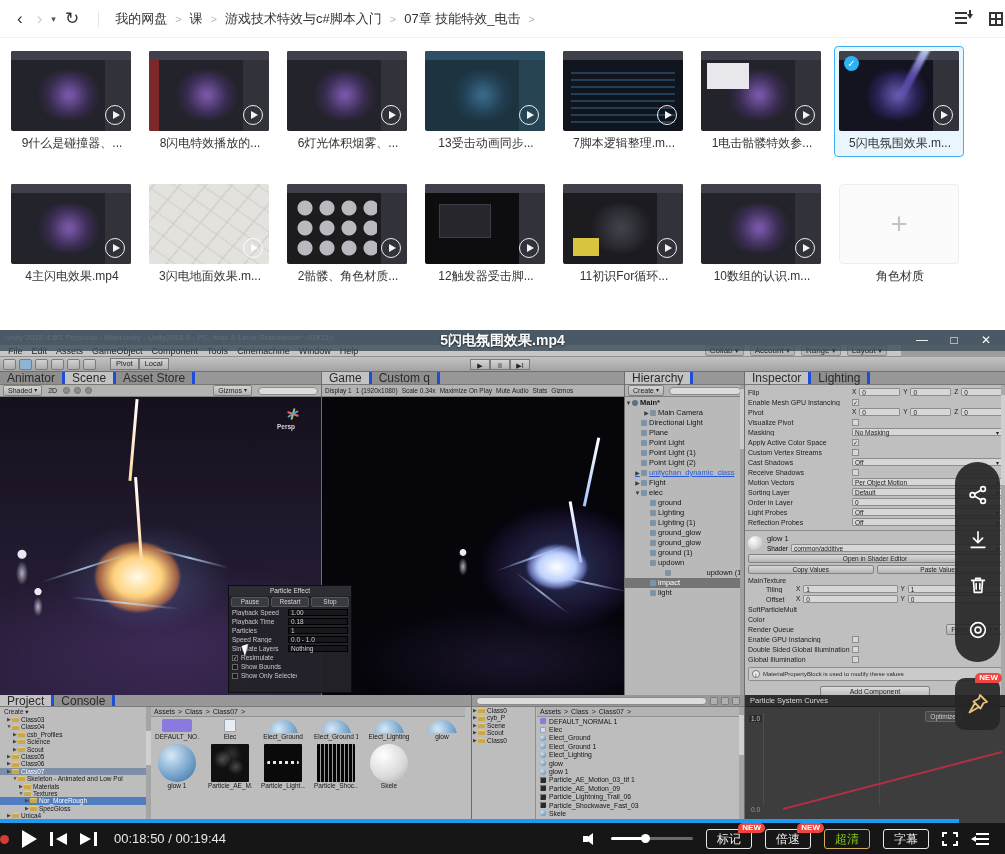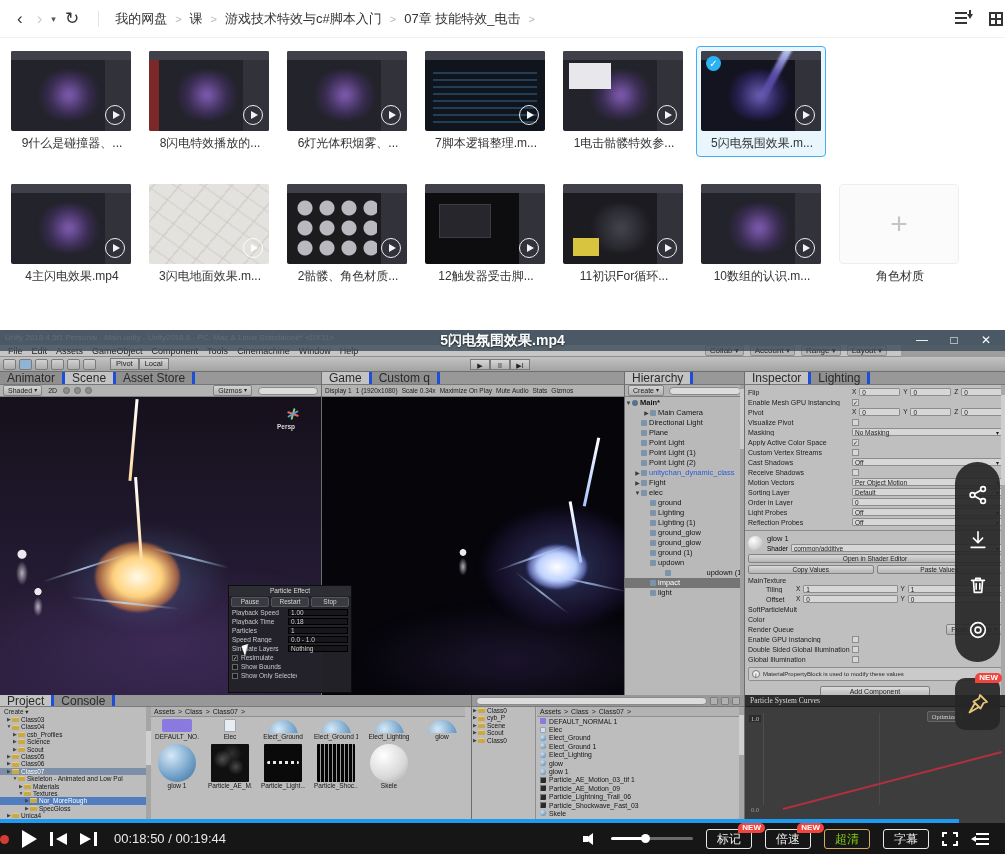--- a/index.html
+++ b/index.html
@@ -152,21 +152,21 @@
   .bolt.blue{background:linear-gradient(#fff,#a8c4ff);}
 
   .u-hier{position:absolute;left:625px;top:0;width:120px;height:323px;background:#b9b9b9;
     border-right:1px solid #6d6d6d;}
   .h-tree{font-size:7.5px;color:#141414;padding-top:1px;height:297px;overflow:hidden;}
   .h-row{height:10px;line-height:10px;display:flex;align-items:center;white-space:nowrap;cursor:pointer;}
   .h-arrow{width:7px;font-size:6px;color:#3c3c3c;text-align:center;flex:none;}
   .h-ico{width:6px;height:6px;background:#7d93a8;border-radius:1px;margin-right:2px;flex:none;}
   .h-row.root{font-weight:bold;}
   .h-row.root .h-ico{background:#5a718a;border-radius:50%;}
-  .h-row.blue{color:#2a5bd7;}
+  .h-row.blue{color:#2a5bd7;text-decoration:underline;}
   .h-row.sel{background:#757575;color:#fff;}
   .h-scroll{position:absolute;right:0;top:13px;bottom:0;width:4px;background:#a0a0a0;}
   .h-scroll i{position:absolute;top:4px;left:0;width:4px;height:60px;background:#c9c9c9;display:block;}
 
   .u-insp{position:absolute;left:745px;top:0;width:260px;height:323px;background:#bfbfbf;overflow:hidden;}
   .i-rows{padding:2px 3px 0;}
   .i-row{height:10px;display:flex;align-items:center;font-size:7px;color:#1b1b1b;}
   .i-label{width:104px;flex:none;white-space:nowrap;overflow:hidden;}
   .i-field{flex:1;height:8px;background:#d7d7d7;border:1px solid #8d8d8d;border-radius:1px;
     font-size:6.5px;line-height:7px;padding:0 2px;color:#222;display:flex;}
@@ -261,21 +261,21 @@
   .pb-list{font-size:6.8px;color:#141414;}
   .pb-item{height:8.4px;display:flex;align-items:center;gap:3px;padding-left:3px;white-space:nowrap;}
   .pb-ic{width:6px;height:6px;flex:none;border-radius:50%;}
   .ic-sphere{background:radial-gradient(circle at 35% 30%,#cfe3f2,#4a7fb5);}
   .ic-purple{background:#8a7ae0;border-radius:1px;}
   .ic-tex{background:#2a2a2a;border-radius:1px;box-shadow:inset 1px 1px 0 #777;}
   .ic-prefab{background:#cfe0ee;border-radius:1px;border:1px solid #8fa4b5;}
   .pb-scroll{position:absolute;right:0;top:12px;bottom:0;width:5px;background:#a5a5a5;}
   .pb-scroll i{display:block;margin-top:8px;width:5px;height:40px;background:#d0d0d0;}
 
-  .u-curves{position:absolute;left:745px;top:0;width:260px;height:124px;background:#3d3d3d;font-family:Liberation Serif, serif;}
+  .u-curves{position:absolute;left:745px;top:0;width:260px;height:124px;background:#3d3d3d;}
   .cv-head{height:12px;background:#2e2e2e;border-bottom:1px solid #1c1c1c;font-size:7.5px;color:#d8d8d8;
     line-height:12px;padding-left:5px;}
   .cv-body{position:relative;height:112px;overflow:hidden;}
   .cv-grid{position:absolute;left:18px;top:6px;right:8px;bottom:14px;border-left:1px solid #4e4e4e;
     background:linear-gradient(90deg,transparent calc(50% - 1px),#4a4a4a calc(50% - 1px),#4a4a4a 50%,transparent 50%);}
   .cv-ymax{position:absolute;left:4px;top:8px;font-size:6.5px;color:#c4c4c4;background:#2c2c2c;padding:0 2px;}
   .cv-ymin{position:absolute;left:6px;bottom:6px;font-size:6.5px;color:#9a9a9a;}
   .cv-opt{position:absolute;right:44px;top:4px;font-size:6.5px;color:#cfcfcf;background:#4a4a4a;
     border:1px solid #666;border-radius:2px;padding:0 4px;line-height:9px;}
   .cv-line{position:absolute;left:38px;top:101px;width:226px;height:2px;background:#b03040;
@@ -399,20 +399,30 @@
           <div class="thumb v-editor">
             <span class="t-top"></span>
             <span class="t-side"></span>
             <span class="t-glow"></span>
             <span class="t-accent"></span>
             <span class="play-ov"></span>
           </div>
           <div class="g-name">6灯光体积烟雾、...</div>
         </div>
         <div class="g-card">
+          <div class="thumb v-editor-teal">
+            <span class="t-top"></span>
+            <span class="t-side"></span>
+            <span class="t-glow"></span>
+            <span class="t-accent"></span>
+            <span class="play-ov"></span>
+          </div>
+          <div class="g-name">13受击动画同步...</div>
+        </div>
+        <div class="g-card">
           <div class="thumb v-code">
             <span class="t-top"></span>
             <span class="t-accent"></span>
             <span class="play-ov"></span>
           </div>
           <div class="g-name">7脚本逻辑整理.m...</div>
         </div>
         <div class="g-card">
           <div class="thumb v-panel">
             <span class="t-top"></span>

